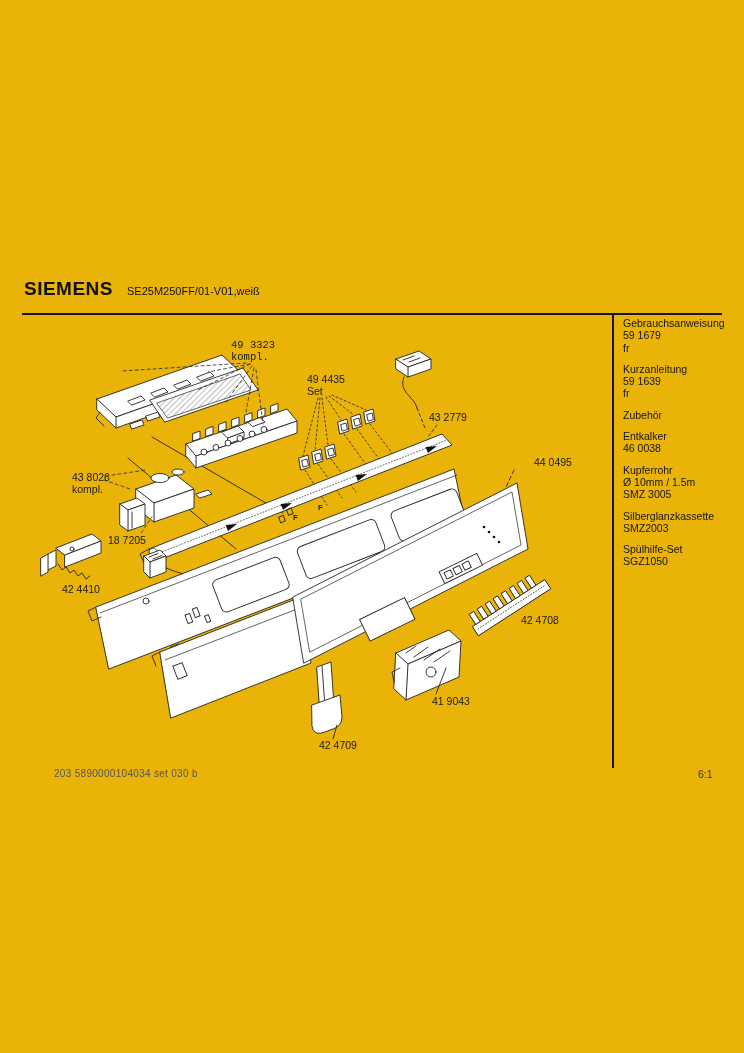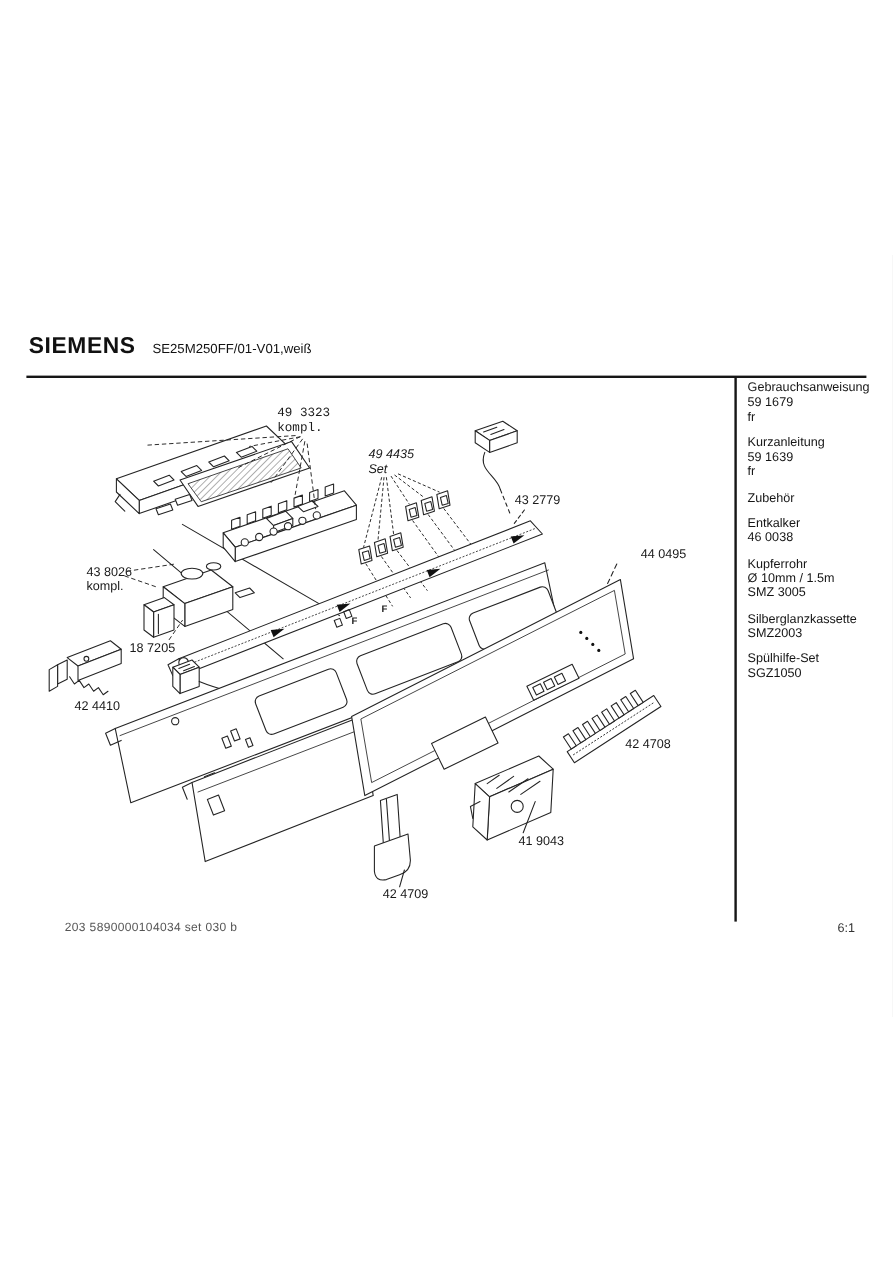--- a/index.html
+++ b/index.html
@@ -1,16 +1,16 @@
 <!DOCTYPE html>
 <html><head>
 <meta charset="utf-8">
 <style>
   html,body{margin:0;padding:0;background:#e8e8e8}
-  .page{position:relative;width:744px;height:1053px;background:#ffffff;overflow:hidden;
+  .page{position:relative;width:744px;height:1053px;background:#eab308;overflow:hidden;
         font-family:"Liberation Sans",sans-serif;color:#111;margin:0 auto}
   .brand{position:absolute;left:24px;top:278px;font-size:19px;font-weight:bold;letter-spacing:.5px}
   .model{position:absolute;left:127px;top:285px;font-size:11px}
   .cat{position:absolute;right:22px;top:280px;text-align:right;font-size:11px;line-height:13px}
   .cat .cat-sub{font-size:10.5px}
   .hrule{position:absolute;left:22px;top:313px;width:700px;height:2px;background:#161616}
   .vrule{position:absolute;left:612px;top:315px;width:1.5px;height:453px;background:#161616}
   .sidebar{position:absolute;left:623px;top:317px;width:118px;font-size:10.5px;line-height:12.3px;color:#161616}
   .sidebar-group{margin:0 0 9px 0}
   .sidebar-line{white-space:nowrap}
@@ -279,21 +279,21 @@
       <path d="M58,564 l4,6 4,-3 4,6 4,-3 4,6 4,-3 4,6 4,-3"></path>
       <circle cx="72" cy="549" r="2" fill="#fff"></circle>
     </g>
   </svg>
 
   <div id="labels">
       <div class="part-label" style="left: 231px; top: 340px; font-family: Liberation Mono, monospace;">
         <div>49 3323</div>
         <div>kompl.</div>
       </div>
-      <div class="part-label" style="left: 307px; top: 374px; font-style: italic;">
+      <div class="part-label" style="left: 307px; top: 374px;">
         <div>49 4435</div>
         <div>Set</div>
       </div>
       <div class="part-label" style="left: 429px; top: 412px;">
         <div>43 2779</div>
       </div>
       <div class="part-label" style="left: 534px; top: 457px; text-align: center;">
         <div>44 0495</div>
       </div>
       <div class="part-label" style="left: 72px; top: 472px;">

